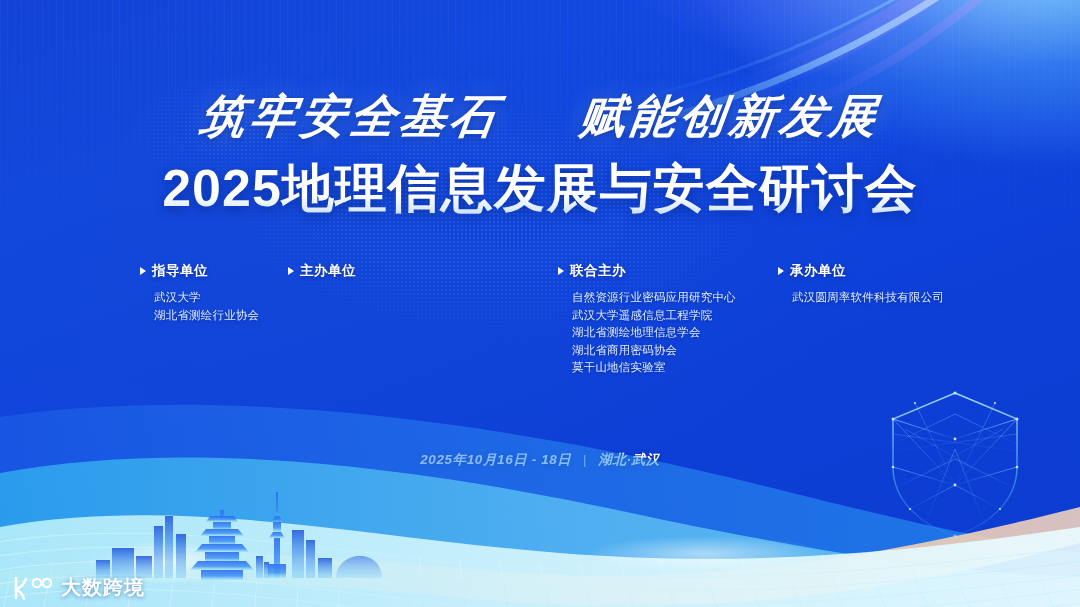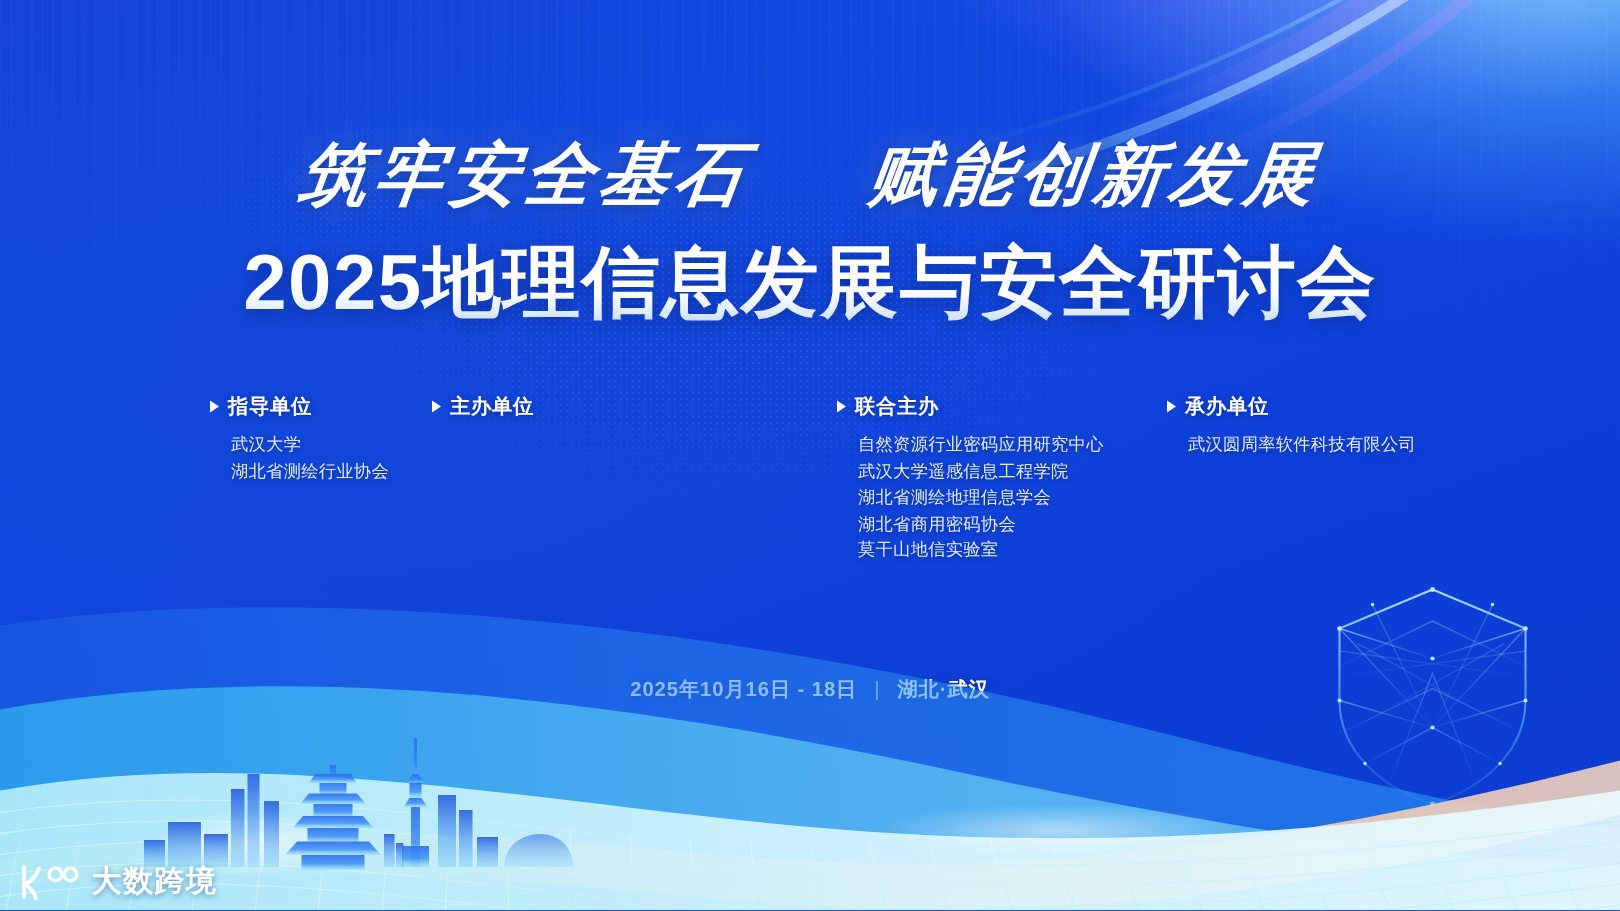--- a/index.html
+++ b/index.html
@@ -80,20 +80,21 @@
     font-size:11.5px; line-height:17.5px; color:#e2eeff;
     white-space:nowrap; letter-spacing:.2px;
     text-shadow:0 1px 3px rgba(0,25,110,.5);
   }
 
   
   .dateline{
     position:absolute; left:0; right:0; top:451px; text-align:center;
     font-size:13.5px; font-weight:700; color:#ffffff; letter-spacing:.6px;
     text-shadow:0 1px 5px rgba(0,25,110,.6);
+    font-style:italic;
   }
   .dsep{ color:#bcd7ff; font-weight:400; margin:0 7px; }
 
   
   .waves{ position:absolute; left:0; bottom:0; width:1080px; height:230px; }
 
   
   .city{ position:absolute; left:96px; bottom:25px; width:290px; height:96px; opacity:.95; }
 
   

